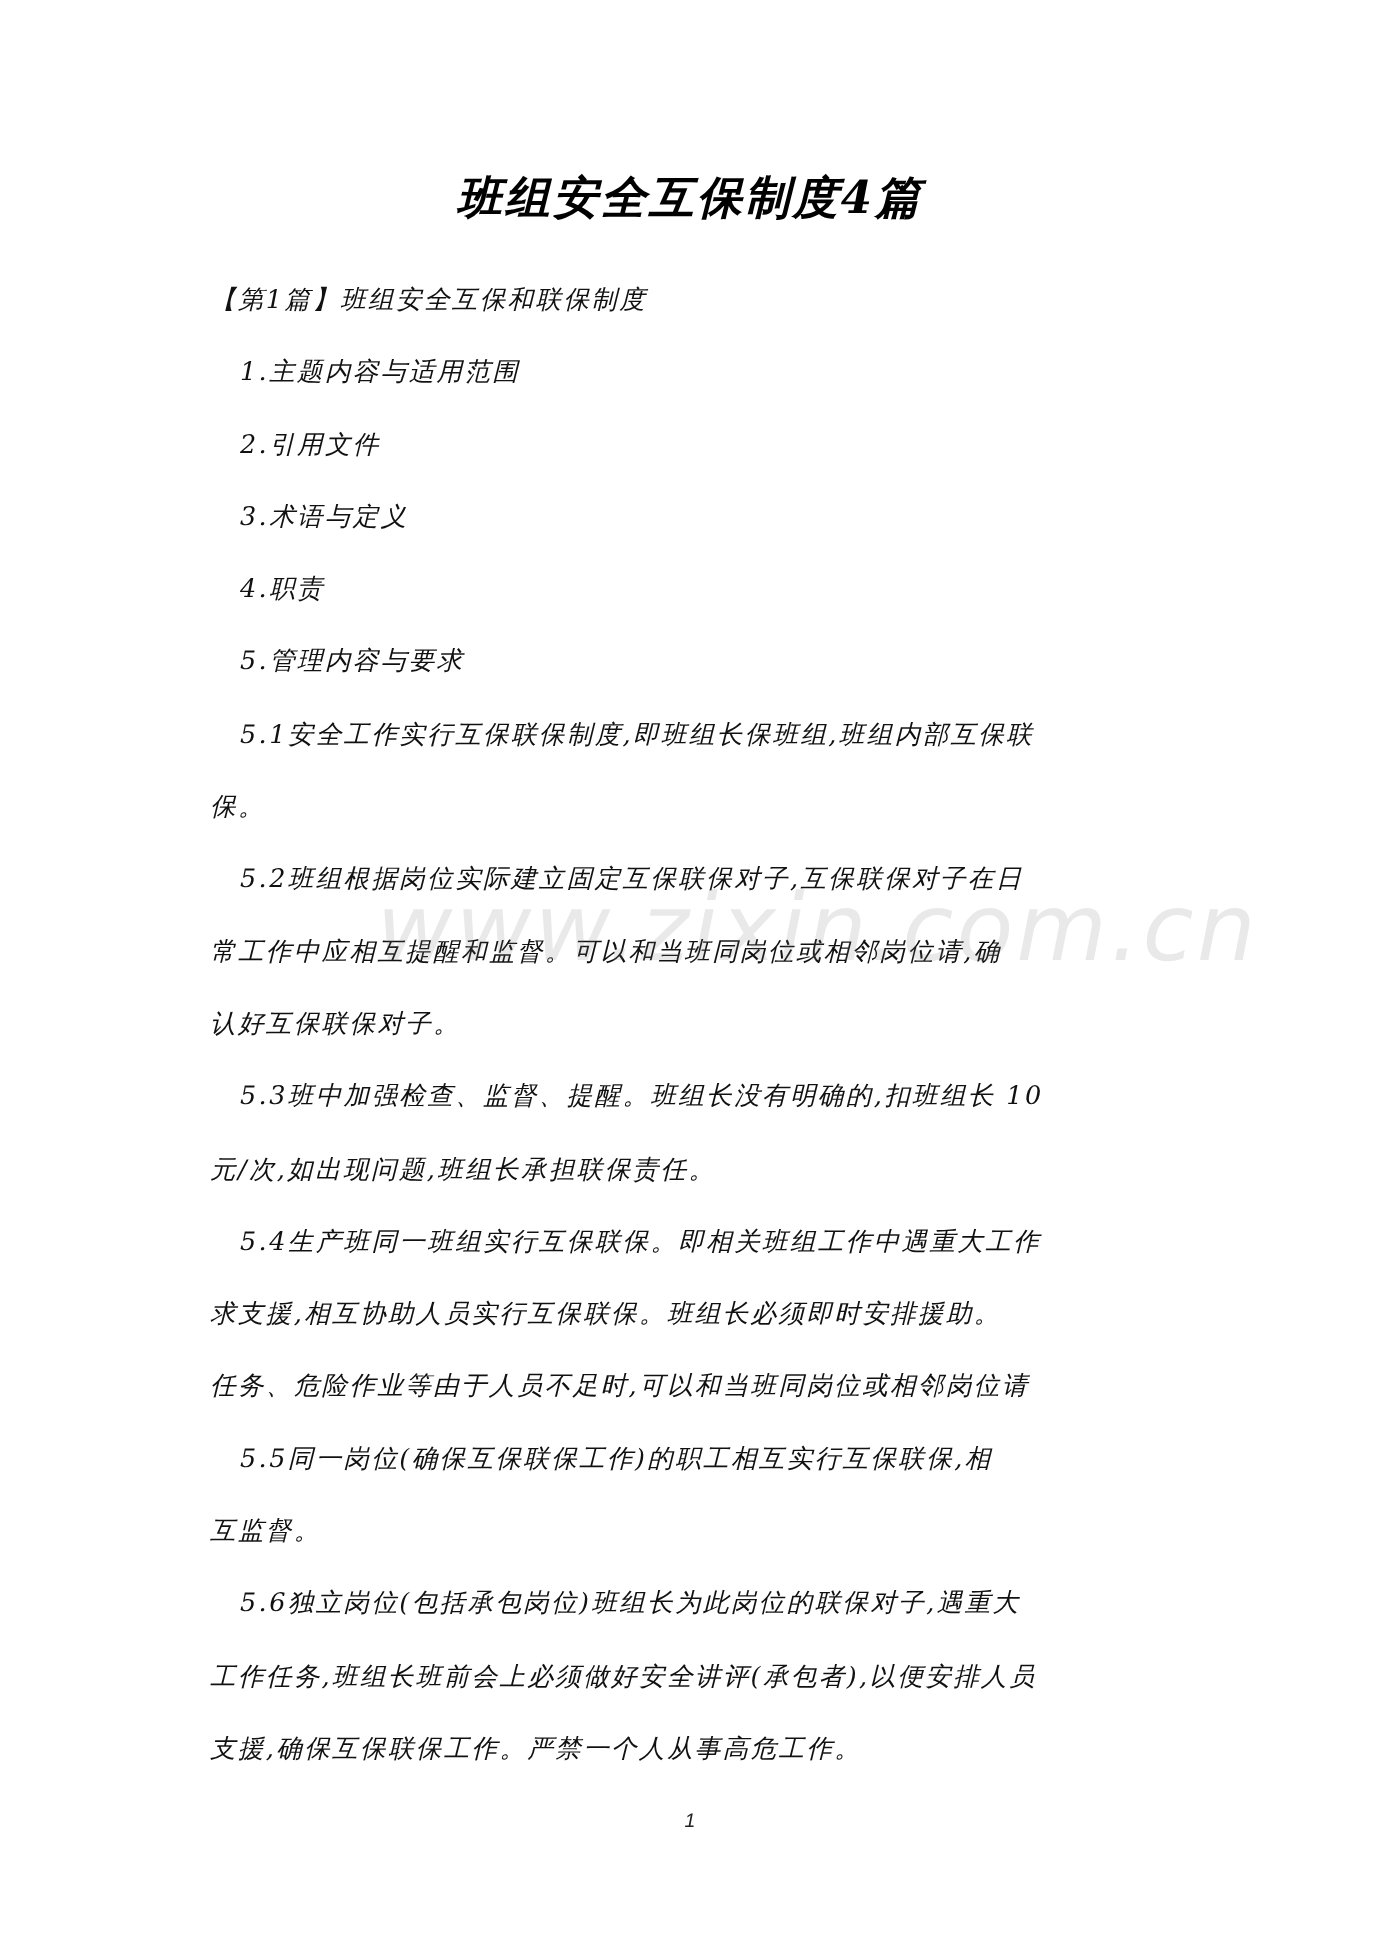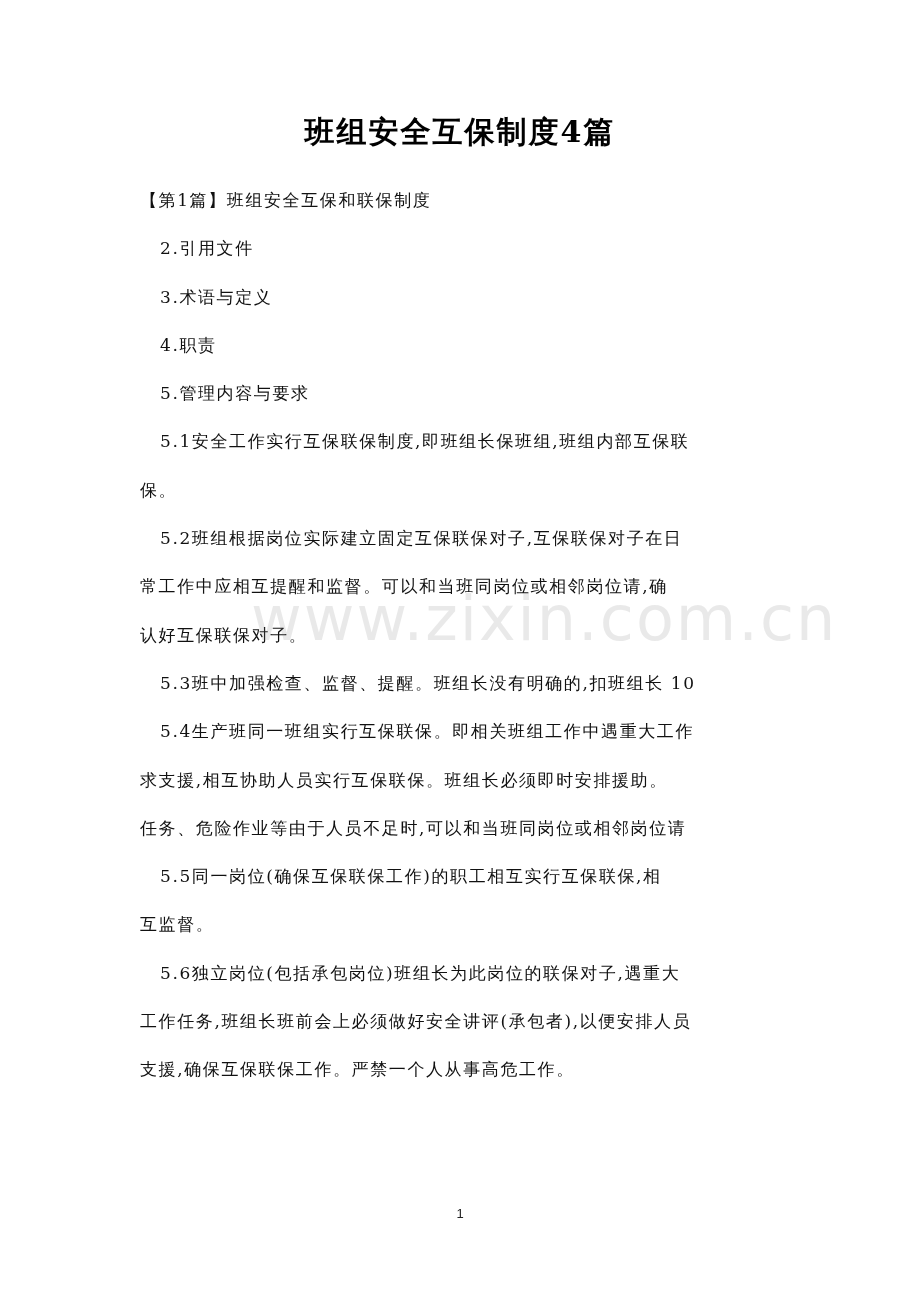--- a/index.html
+++ b/index.html
@@ -1,55 +1,57 @@
 <!DOCTYPE html>
 <html><head>
 <meta charset="utf-8">
 <style>
   html, body { margin: 0; padding: 0; background: #ffffff; }
   body { width: 920px; height: 1302px; position: relative; overflow: hidden;
          font-family: "DejaVu Serif", "Liberation Serif", serif; color: #111; }
-  .page { position: absolute; left: 0; top: 0; width: 920px; height: 1302px; background: #fff; }
+  .page { position: absolute; left: 0; top: 0; width: 920px; height: 1302px; background: #fff; font-style: italic; }
   .title { position: absolute; top: 112px; left: 0; width: 920px; text-align: center;
            font-size: 30px; font-weight: bold; letter-spacing: 2px; color: #000; }
   .body { position: absolute; left: 140px; width: 644px; top: 176px; font-size: 17px; }
   .line { height: 48.3px; line-height: 48.3px; white-space: nowrap; letter-spacing: 1.6px; }
   .indent { padding-left: 20px; }
   .watermark { position: absolute; left: 230px; top: 582px; font-family: "DejaVu Sans", "Liberation Sans", sans-serif;
                font-size: 62px; color: rgba(120,120,120,0.16); letter-spacing: 2px; pointer-events: none; margin-left: 21px; }
   .pagenum { position: absolute; top: 1206px; left: 0; width: 920px; text-align: center;
              font-family: "Liberation Sans", sans-serif; font-size: 13px; color: #222; }
 </style>
 </head>
 <body>
 
 <div class="page">
   <div class="title">班组安全互保制度4篇</div>
 
   <div class="body">
     <div class="line">【第1篇】班组安全互保和联保制度</div>
 
+    <div class="line indent">1.主题内容与适用范围</div>
     <div class="line indent">2.引用文件</div>
     <div class="line indent">3.术语与定义</div>
     <div class="line indent">4.职责</div>
     <div class="line indent">5.管理内容与要求</div>
 
     <div>
       <div class="line indent">5.1安全工作实行互保联保制度,即班组长保班组,班组内部互保联</div>
       <div class="line">保。</div>
     </div>
 
     <div>
       <div class="line indent">5.2班组根据岗位实际建立固定互保联保对子,互保联保对子在日</div>
       <div class="line">常工作中应相互提醒和监督。可以和当班同岗位或相邻岗位请,确</div>
       <div class="line">认好互保联保对子。</div>
     </div>
 
     <div>
       <div class="line indent">5.3班中加强检查、监督、提醒。班组长没有明确的,扣班组长 10</div>
+      <div class="line">元/次,如出现问题,班组长承担联保责任。</div>
     </div>
 
     <div>
       <div class="line indent">5.4生产班同一班组实行互保联保。即相关班组工作中遇重大工作</div>
       <div class="line">求支援,相互协助人员实行互保联保。班组长必须即时安排援助。</div>
       <div class="line">任务、危险作业等由于人员不足时,可以和当班同岗位或相邻岗位请</div>
     </div>
 
     <div>
       <div class="line indent">5.5同一岗位(确保互保联保工作)的职工相互实行互保联保,相</div>

